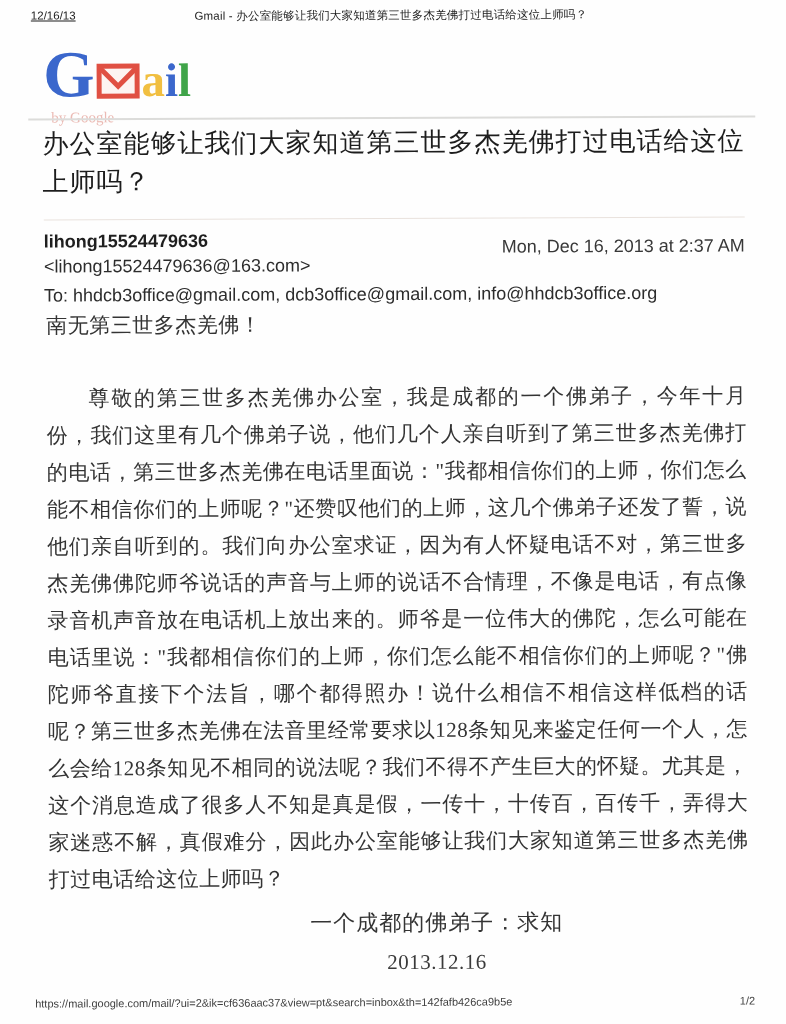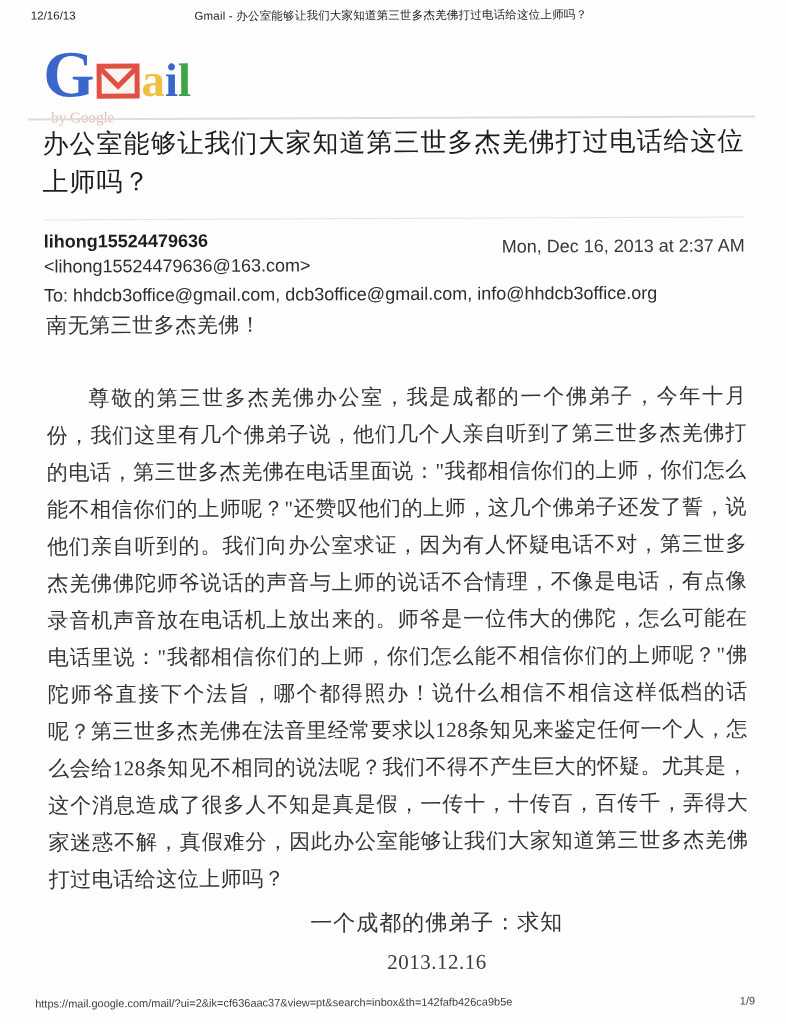--- a/index.html
+++ b/index.html
@@ -13,21 +13,21 @@
     color:#2e2e2e;
   }
   .tilt{
     position:absolute;inset:0;
     transform:rotate(-0.25deg);
     transform-origin:50% 50%;
   }
 
   
   .print-header{position:absolute;top:8px;left:33px;right:33px;height:16px;font-size:11.5px;color:#1c1c1c;}
-  .ph-date{position:absolute;left:0;top:0;}
+  .ph-date{position:absolute;left:0;top:0;text-decoration:underline;}
   .ph-title{position:absolute;left:0;right:0;top:0;text-align:center;letter-spacing:0.2px;}
   .print-footer{position:absolute;left:33px;right:33px;bottom:16px;font-size:11px;color:#3f3f3f;display:flex;justify-content:space-between;}
 
   
   .logo{position:absolute;top:40px;left:45px;}
   .logo-row{display:flex;align-items:baseline;font-family:"Liberation Serif", serif;font-weight:bold;line-height:1;}
   .lg-g{font-size:66px;color:#3b67cc;}
   .lg-env{position:relative;top:4px;margin:0 1px 0 2px;}
   .lg-a{font-size:47px;color:#f1bf41;}
   .lg-i{font-size:47px;color:#3b67cc;}
@@ -119,17 +119,17 @@
       <p class="paragraph">尊敬的第三世多杰羌佛办公室，我是成都的一个佛弟子，今年十月份，我们这里有几个佛弟子说，他们几个人亲自听到了第三世多杰羌佛打的电话，第三世多杰羌佛在电话里面说："我都相信你们的上师，你们怎么能不相信你们的上师呢？"还赞叹他们的上师，这几个佛弟子还发了誓，说他们亲自听到的。我们向办公室求证，因为有人怀疑电话不对，第三世多杰羌佛佛陀师爷说话的声音与上师的说话不合情理，不像是电话，有点像录音机声音放在电话机上放出来的。师爷是一位伟大的佛陀，怎么可能在电话里说："我都相信你们的上师，你们怎么能不相信你们的上师呢？"佛陀师爷直接下个法旨，哪个都得照办！说什么相信不相信这样低档的话呢？第三世多杰羌佛在法音里经常要求以128条知见来鉴定任何一个人，怎么会给128条知见不相同的说法呢？我们不得不产生巨大的怀疑。尤其是，这个消息造成了很多人不知是真是假，一传十，十传百，百传千，弄得大家迷惑不解，真假难分，因此办公室能够让我们大家知道第三世多杰羌佛打过电话给这位上师吗？</p>
     </div>
 
     <div class="sig-block">
       <div class="sig-line">一个成都的佛弟子：求知</div>
       <div class="sig-date">2013.12.16</div>
     </div>
 
     <div class="print-footer">
       <span>https://mail.google.com/mail/?ui=2&amp;ik=cf636aac37&amp;view=pt&amp;search=inbox&amp;th=142fafb426ca9b5e</span>
-      <span>1/9</span>
+      <span>1/2</span>
     </div>
 
   </div>
 </div>
 
 </body></html>

